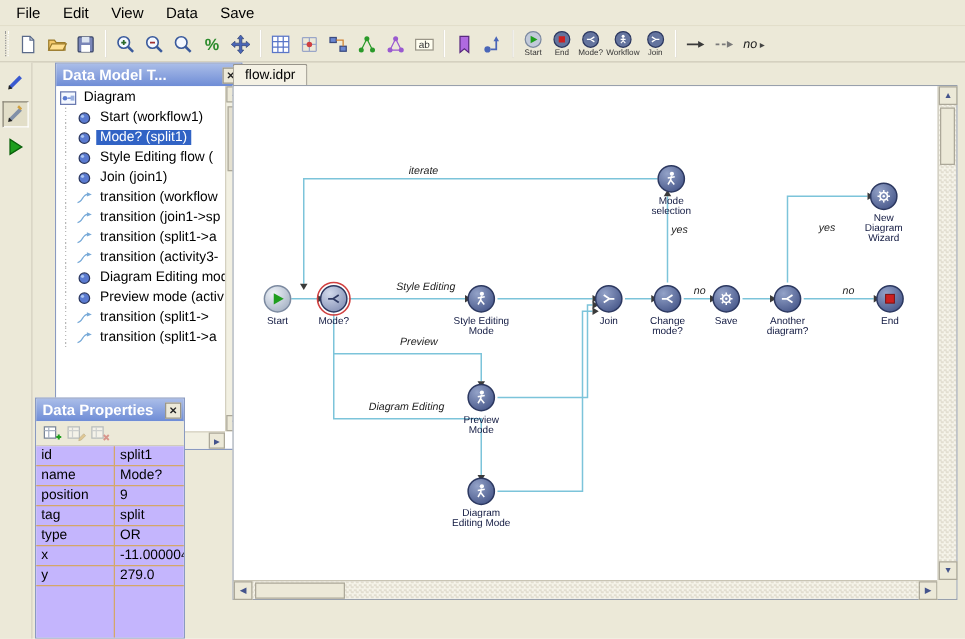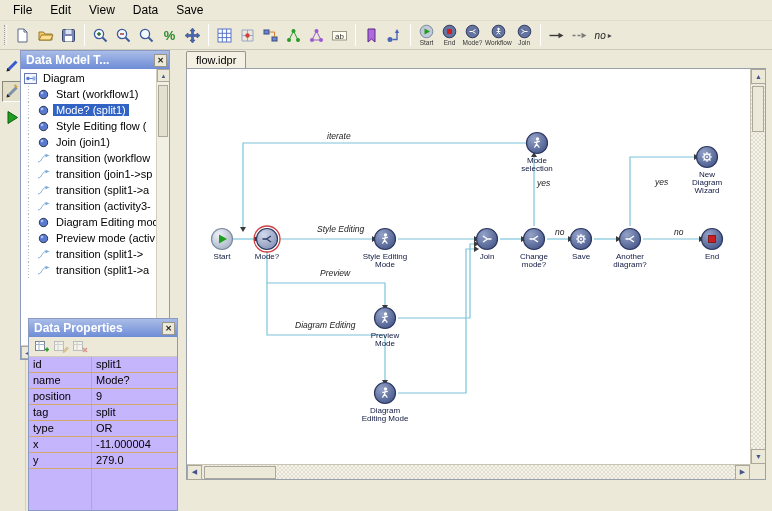--- a/index.html
+++ b/index.html
@@ -25,36 +25,36 @@
   .side-toolbar{position:absolute;left:0;top:50px;width:26px;height:461px;background:#ece9d8;border-right:1px solid #d4d0c0;display:flex;flex-direction:column;align-items:center;padding-top:5px}
   .side-btn{width:21px;height:21px;margin-bottom:5px;display:flex;align-items:center;justify-content:center}
   .side-btn.active{border:1px solid;border-color:#8a8678 #fff #fff #8a8678;background:#e2dec8}
 
   
   .panel{position:absolute;background:#fff;border:1px solid #8a9ac0}
   .panel-title{height:18px;background:linear-gradient(to bottom,#aabde8,#6e8cd6);color:#fff;font-weight:bold;font-size:12px;display:flex;align-items:center;padding:0 2px 0 5px}
   .panel-title .t{flex:1;white-space:nowrap;overflow:hidden}
   .close-btn{width:13px;height:13px;background:#ece9d8;border:1px solid #9a9688;font-size:8px;line-height:11px;text-align:center;color:#222;cursor:default}
 
-  #tree-panel{left:20px;top:50px;width:150px;height:310px}
+  #tree-panel{left:44px;top:50px;width:150px;height:310px}
   .tree-body{position:absolute;left:0;top:18px;right:13px;bottom:14px;overflow:hidden;background:#fff;padding-top:1px}
   .tree-row{height:16px;display:flex;align-items:center;white-space:nowrap;padding-left:2px}
   .tree-row.child{padding-left:15px;background:repeating-linear-gradient(to bottom,#b8b8b8 0 1px,transparent 1px 3px) 7px 0/1px 100% no-repeat}
   .tree-row .t-ic{margin-right:2px;display:flex}
   .tree-row .lbl{padding:0 3px;font-size:11px}
   .tree-row.selected .lbl{background:#3163c5;color:#fff}
 
   .tree-vscroll{position:absolute;right:0;top:18px;width:13px;bottom:14px;background:#f2f0e2;border-left:1px solid #d4d0c0;display:flex;flex-direction:column}
   .tree-hscroll{position:absolute;left:0;bottom:0;right:13px;height:14px;background:#f2f0e2;border-top:1px solid #d4d0c0;display:flex;align-items:center}
   .sb-btn{width:13px;height:13px;background:#ece9d8;border:1px solid #aca899;font-size:6px;color:#44548c;display:flex;align-items:center;justify-content:center;flex:none}
   .track{position:relative;flex:1}
   .tree-vthumb{position:absolute;left:1px;right:1px;top:3px;height:52px;background:#e4e0d0;border:1px solid #aca899}
   .tree-hthumb{position:absolute;top:1px;bottom:1px;left:2px;width:48px;background:#e4e0d0;border:1px solid #aca899}
 
-  #props-panel{left:28px;top:318px;width:150px;height:193px}
+  #props-panel{left:28px;top:318px;width:120px;height:193px}
   .props-toolbar{position:absolute;left:0;top:18px;right:0;height:20px;background:#ece9d8;border-bottom:1px solid #d0ccbc;display:flex;align-items:center;padding-left:3px}
   .props-tb-btn{width:19px;height:18px;display:flex;align-items:center;justify-content:center}
   .props-tb-btn.disabled{opacity:.45}
   .props-table{position:absolute;left:0;top:38px;right:0;bottom:0;background:#c4b5fd}
   .props-col-divider{position:absolute;left:62px;top:0;bottom:0;width:1px;background:#d4a768}
   .prop-row{display:flex;height:16px;border-bottom:1px solid #d4a768;position:relative}
   .prop-key{width:62px;padding:1px 4px;font-size:11px;overflow:hidden}
   .prop-val{flex:1;padding:1px 4px;font-size:11px;margin-left:1px;overflow:hidden}
 
   

